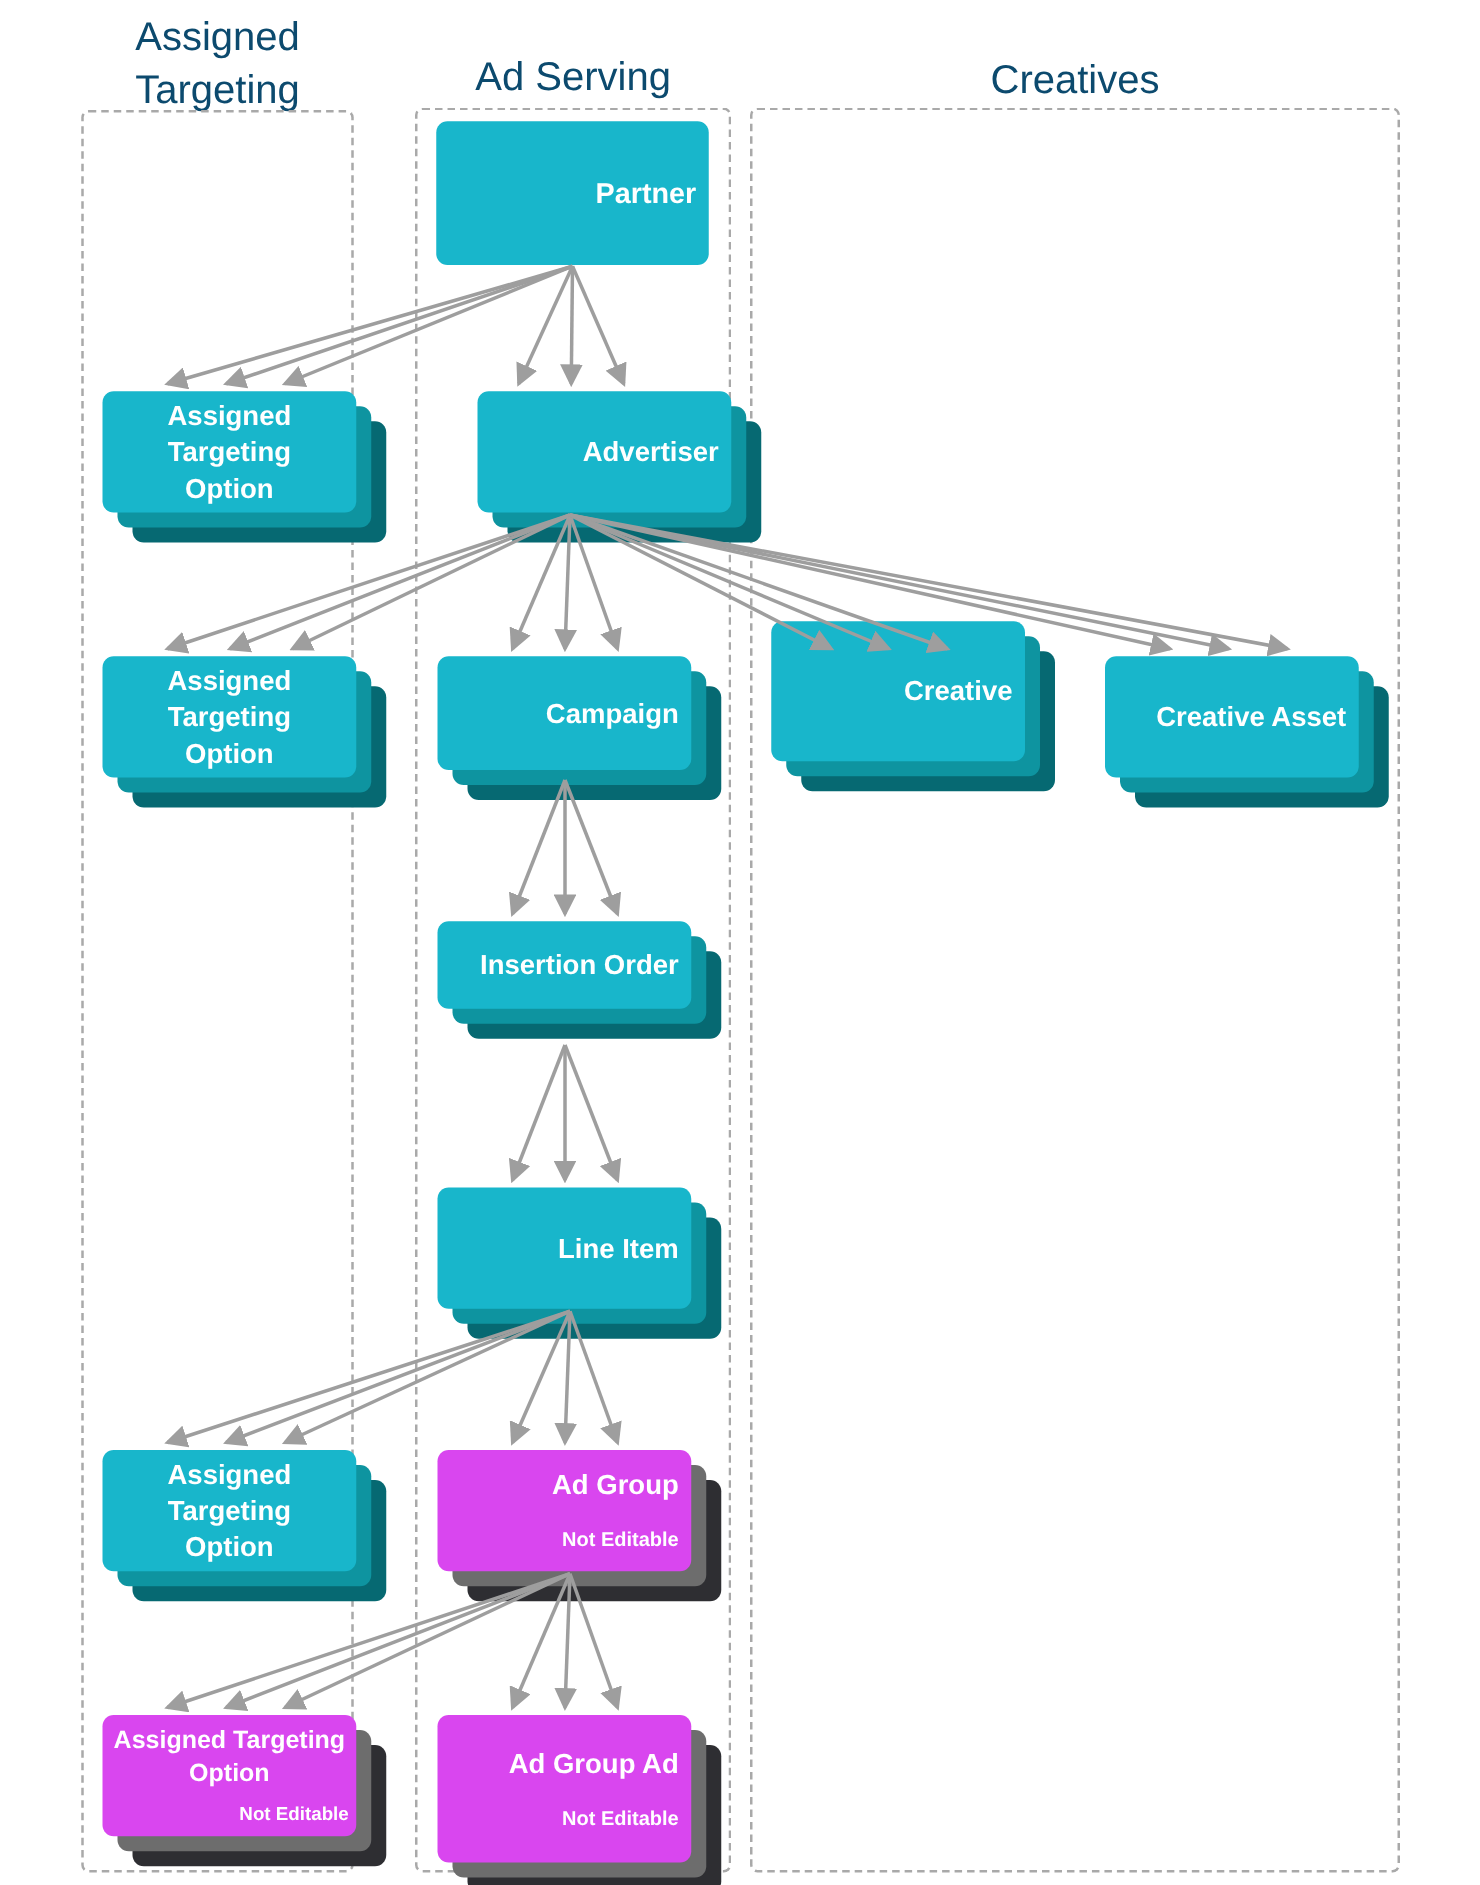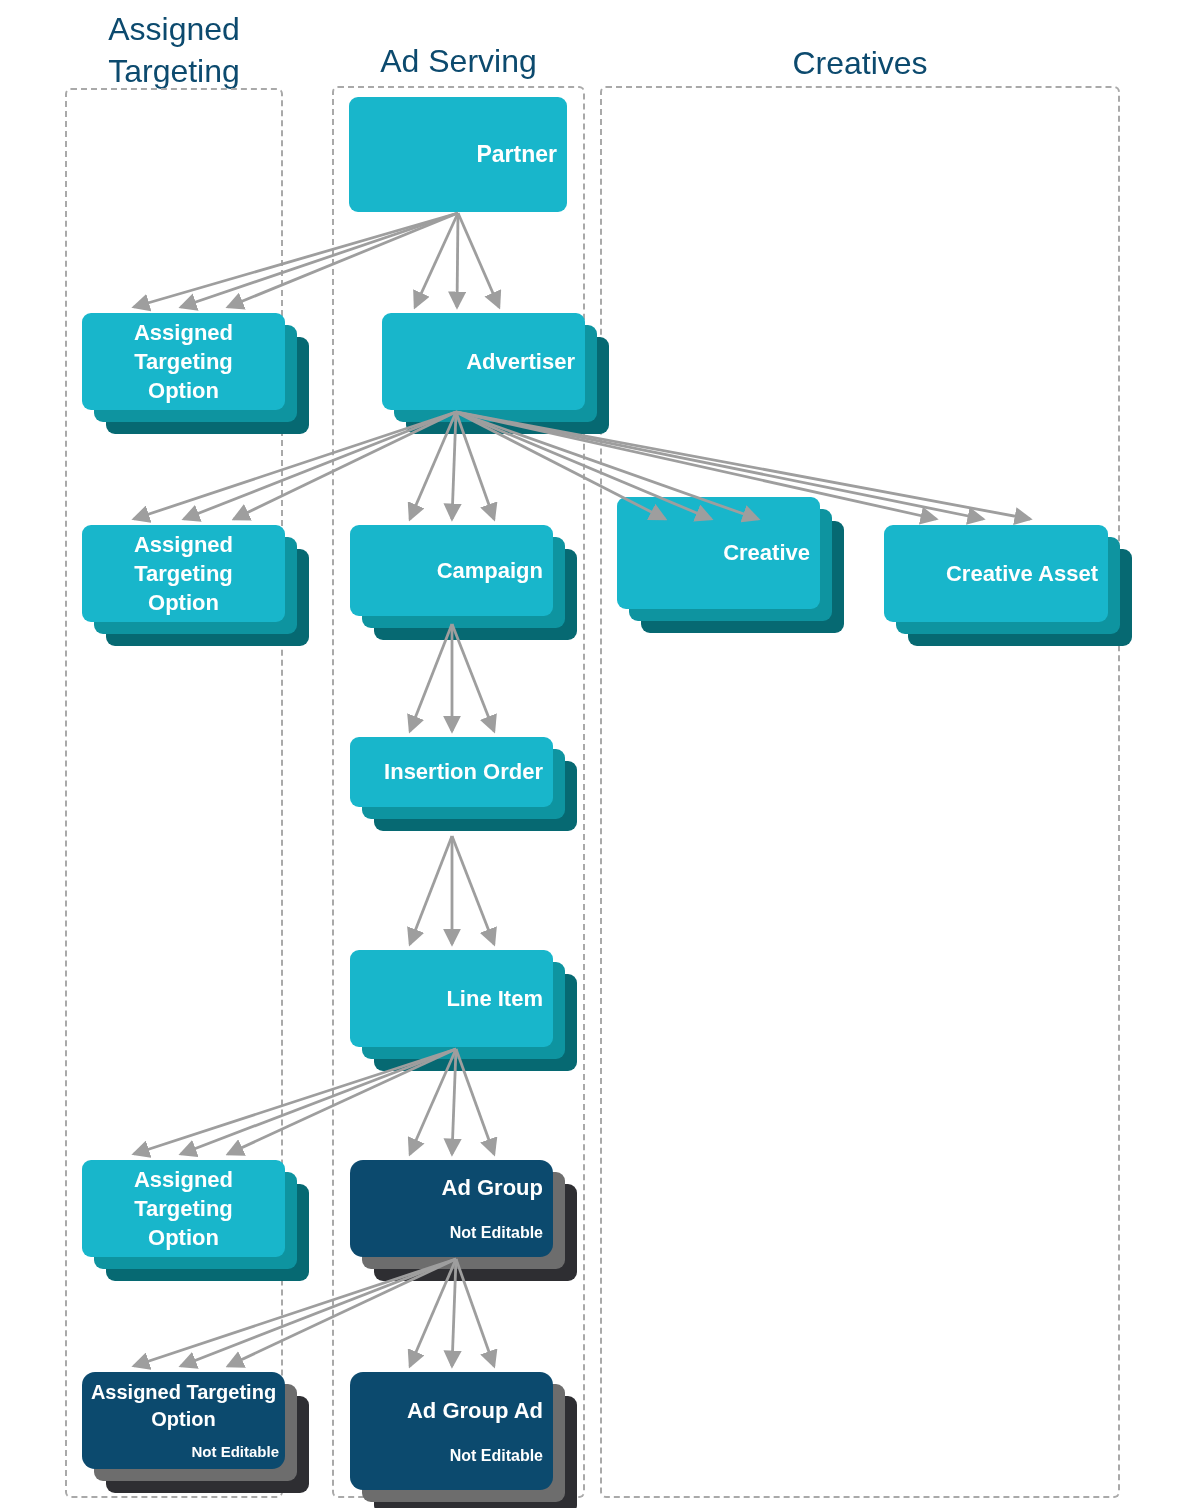--- a/index.html
+++ b/index.html
@@ -34,21 +34,21 @@
     position:absolute;left:0;top:0;right:0;bottom:0;
     border-radius:9px;
     display:flex;flex-direction:column;align-items:flex-end;justify-content:center;
     text-align:center;color:#ffffff;font-weight:700;
     font-size:22px;line-height:1.32;
     padding:8px 10px;box-sizing:border-box;
   }
   .cyan .main{background:#18b6cb;}
   .cyan .l2{background:#0e94a0;}
   .cyan .l3{background:#066972;}
-  .gray .main{background:#0c4a6e;border-radius:13px;}
+  .gray .main{background:#d946ef;}
   .gray .l2{background:#6d6d6d;}
   .gray .l3{background:#2e2e32;}
   .node.ato .main{padding:8px 22px;}
   .node.partner-size .main{font-size:23px;}
   .node .sublabel{font-size:16px;font-weight:700;margin-top:20px;}
   .node.gray-ato .main{font-size:20px;padding:8px 6px;}
   .node.gray-ato .sublabel{font-size:15px;margin-top:10px;}
   
   svg.arrows{position:absolute;left:0;top:0;pointer-events:none;}
   svg.arrows line{stroke:#9e9e9e;stroke-width:2.8;}
@@ -105,21 +105,21 @@
   </div>
 
   <div class="node cyan" style="left:617px;top:497px;width:203px;height:112px;">
     <div class="layer l3"></div>
     <div class="layer l2"></div>
     <div class="main">
         <span>Creative</span>
       </div>
   </div>
 
-  <div class="node cyan" style="left:884px;top:525px;width:203px;height:97px;padding-left:21px;">
+  <div class="node cyan" style="left:884px;top:525px;width:203px;height:97px;">
     <div class="layer l3"></div>
     <div class="layer l2"></div>
     <div class="main">
         <span>Creative Asset</span>
       </div>
   </div>
 
   <div class="node cyan" style="left:350px;top:737px;width:203px;height:70px;">
     <div class="layer l3"></div>
     <div class="layer l2"></div>

